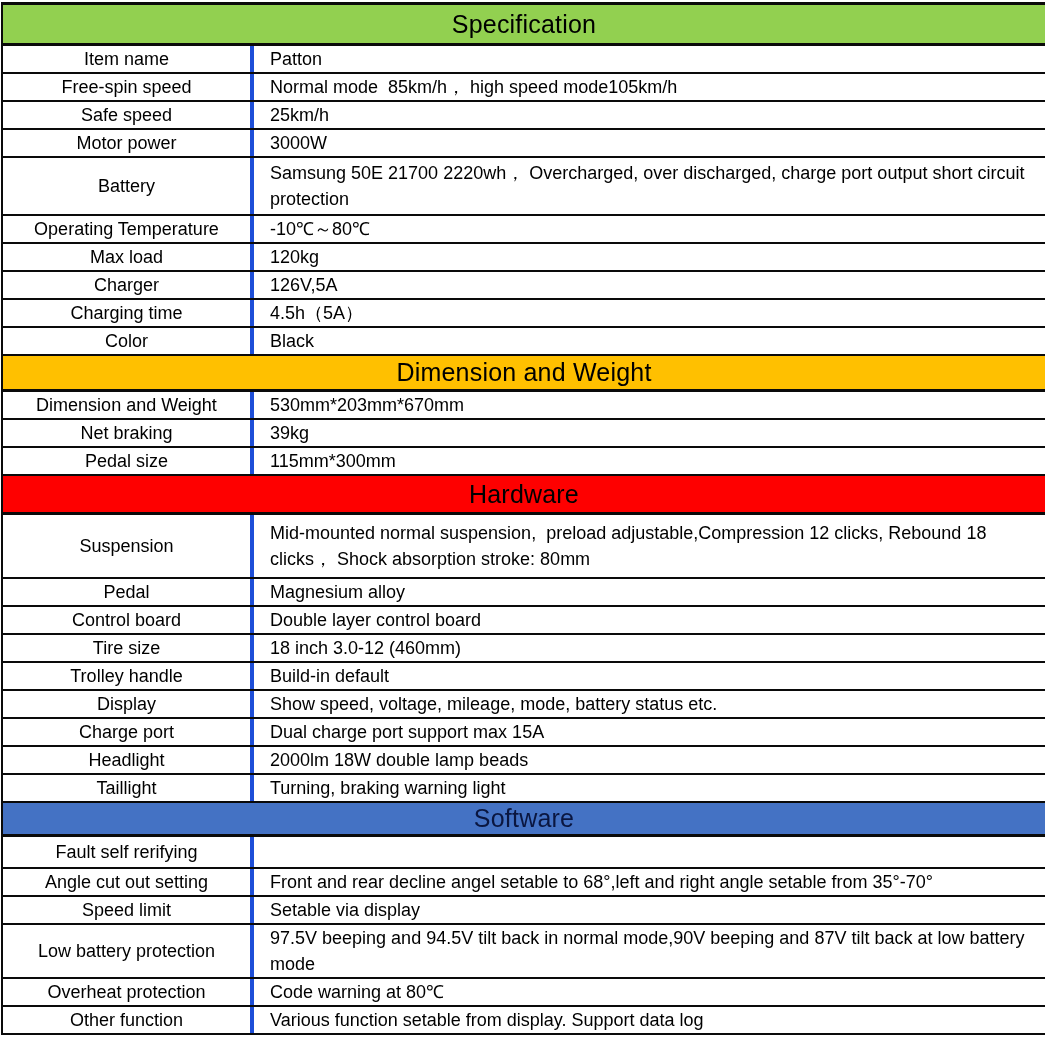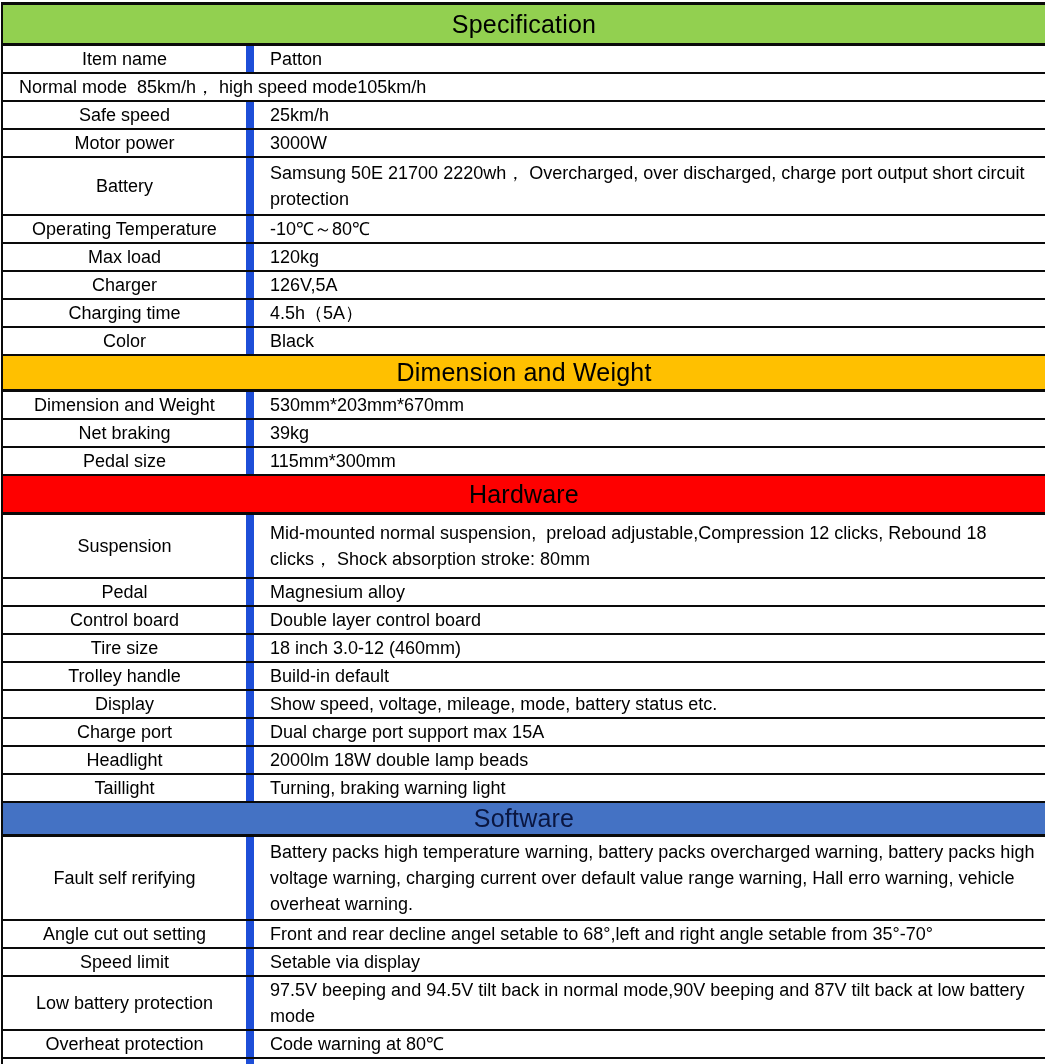--- a/index.html
+++ b/index.html
@@ -42,21 +42,21 @@
     border-bottom: 2px solid #0a0a0a;
   }
   .cell {
     font-size: 18px;
     line-height: 26px;
     box-sizing: border-box;
   }
   .label {
     width: 251px;
     min-width: 251px;
-    border-right: 8px solid #1d4ed8;
+    border-right: 4px solid #1d4ed8;
     display: flex;
     align-items: center;
     justify-content: center;
     text-align: center;
     min-height: 25px;
     padding: 0 2px;
   }
   .value {
     flex: 1;
     display: flex;
@@ -81,20 +81,21 @@
     <section>
       <div class="section-header s0">
         <span>Specification</span>
       </div>
       <div class="rows" data-rows="0">
           <div class="row">
     <div class="cell label">Item name</div>
     <div class="cell value">Patton</div>
   </div>
           <div class="row">
+    <div class="cell label">Free-spin speed</div>
     <div class="cell value">Normal mode  85km/h， high speed mode105km/h</div>
   </div>
           <div class="row">
     <div class="cell label">Safe speed</div>
     <div class="cell value">25km/h</div>
   </div>
           <div class="row">
     <div class="cell label">Motor power</div>
     <div class="cell value">3000W</div>
   </div>
@@ -189,21 +190,20 @@
         </div>
     </section>
 
     <section>
       <div class="section-header s3">
         <span>Software</span>
       </div>
       <div class="rows" data-rows="3">
           <div class="row">
     <div class="cell label">Fault self rerifying</div>
-    <div class="cell value">Battery packs high temperature warning, battery packs overcharged warning, battery packs high voltage warning, charging current over default value range warning, Hall erro warning, vehicle overheat warning.</div>
   </div>
           <div class="row">
     <div class="cell label">Angle cut out setting</div>
     <div class="cell value">Front and rear decline angel setable to 68°,left and right angle setable from 35°-70°</div>
   </div>
           <div class="row">
     <div class="cell label">Speed limit</div>
     <div class="cell value">Setable via display</div>
   </div>
           <div class="row">

